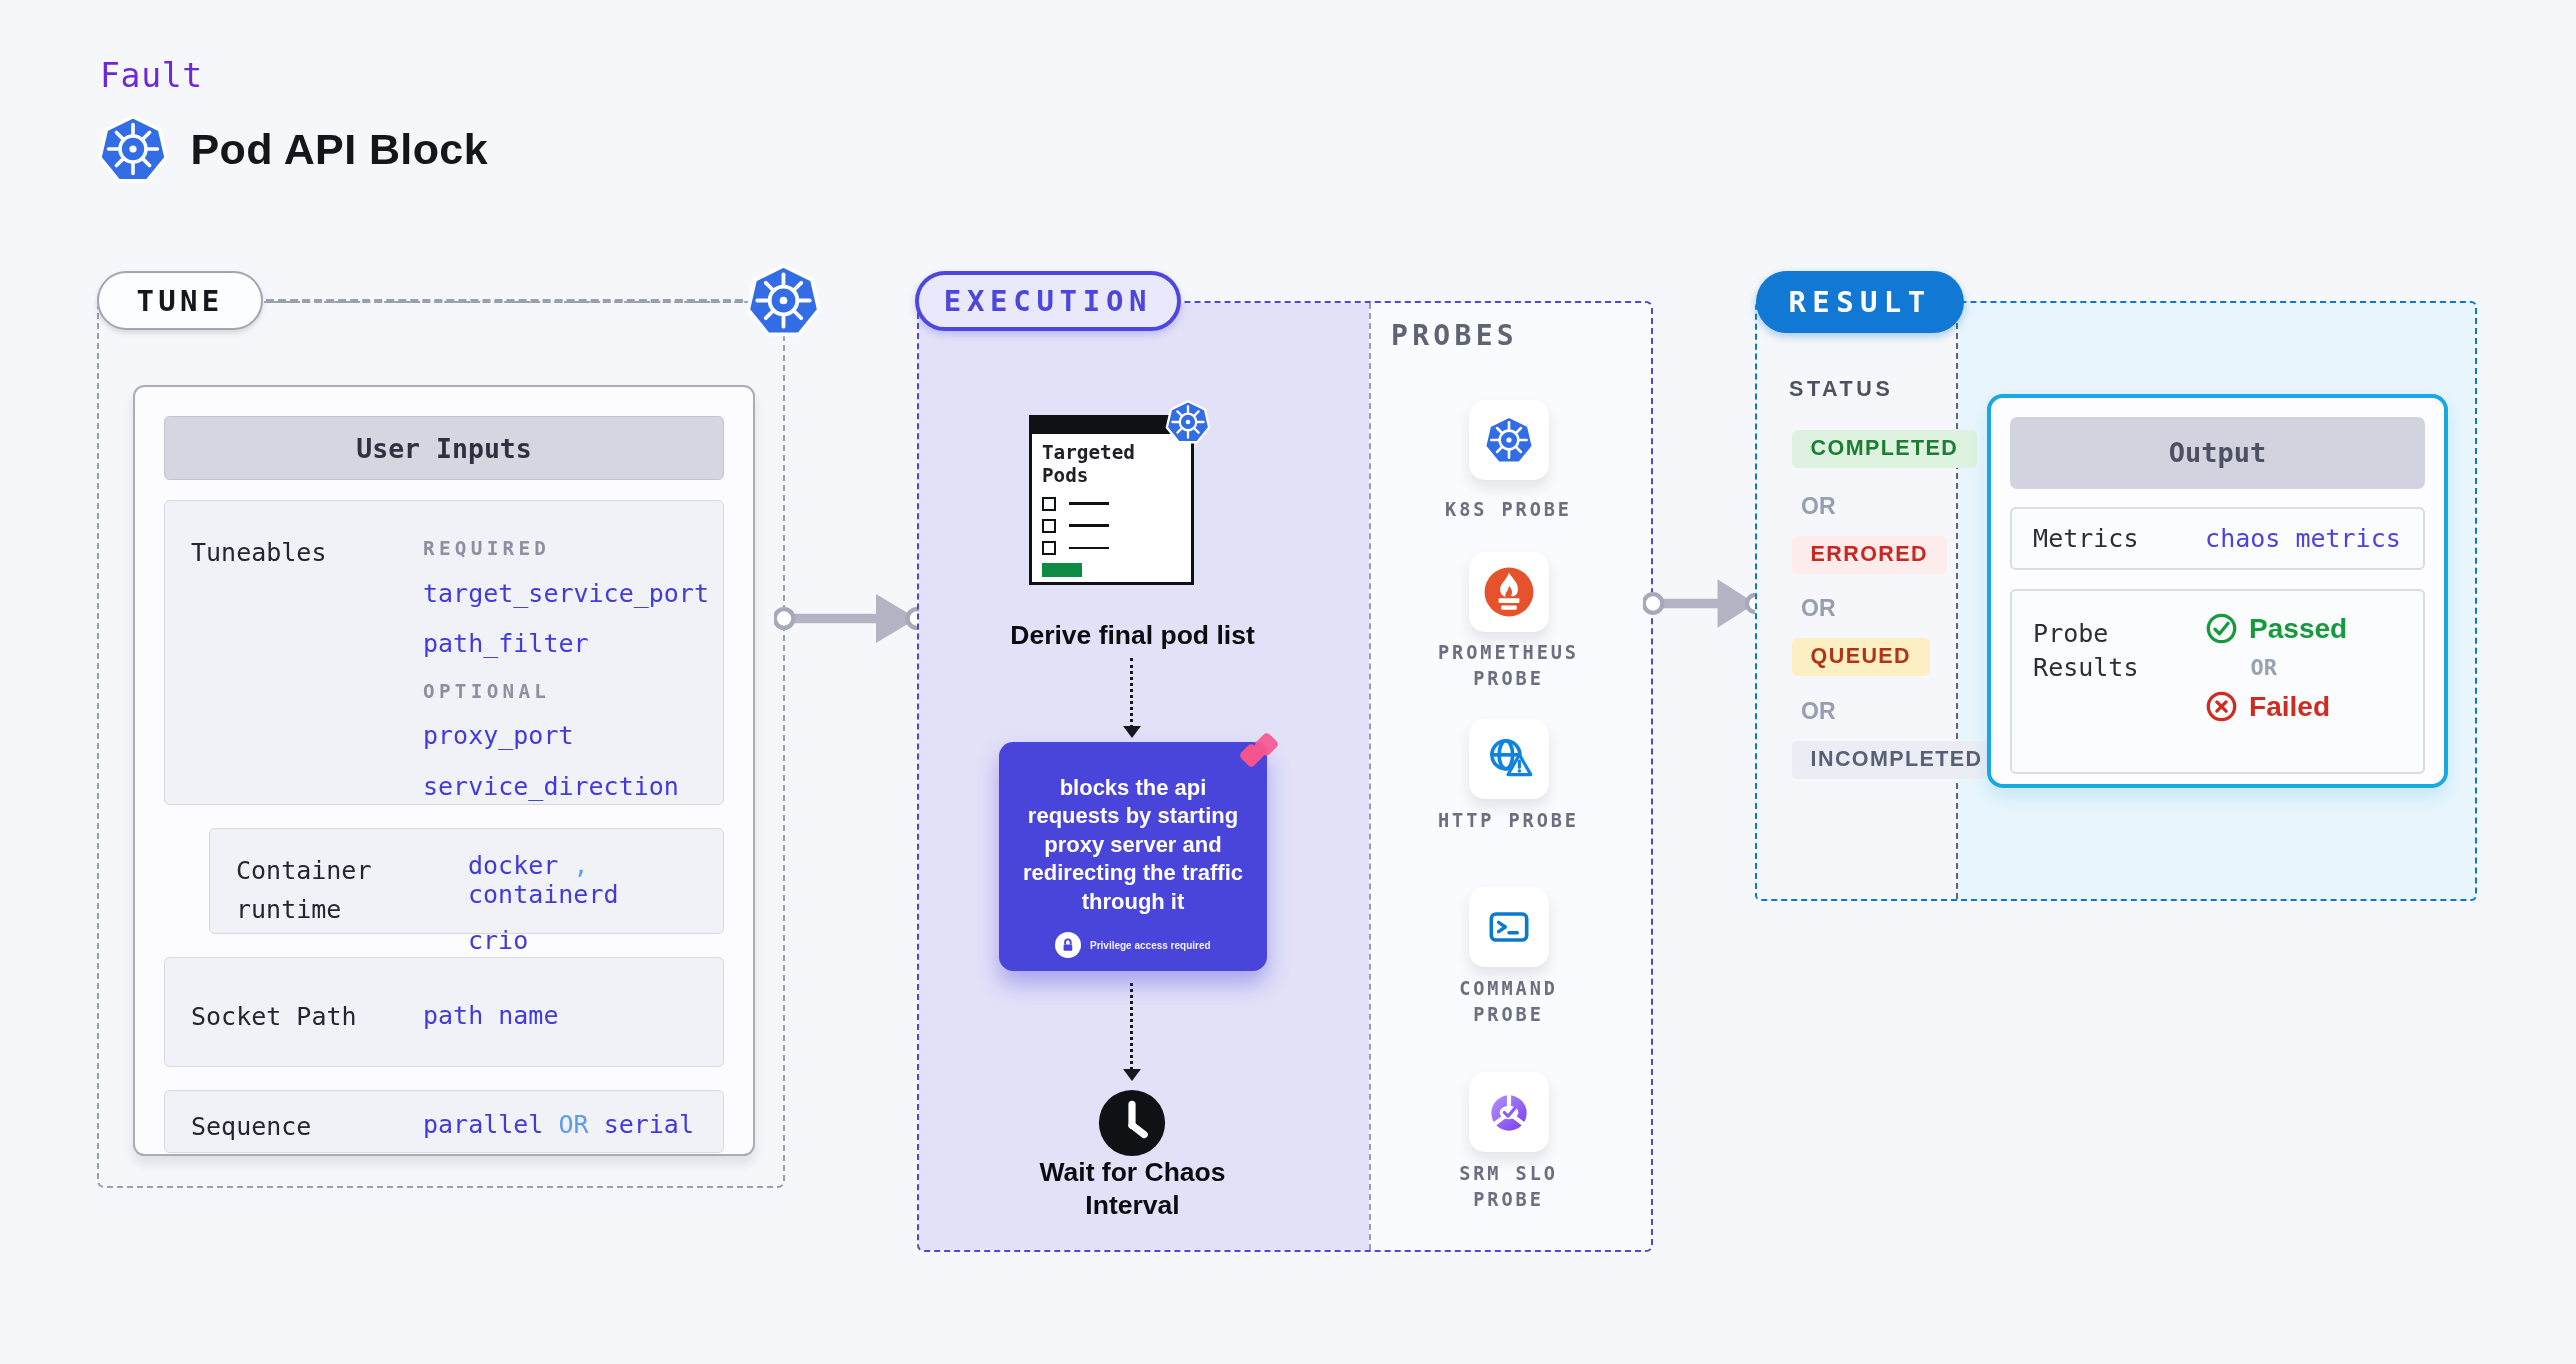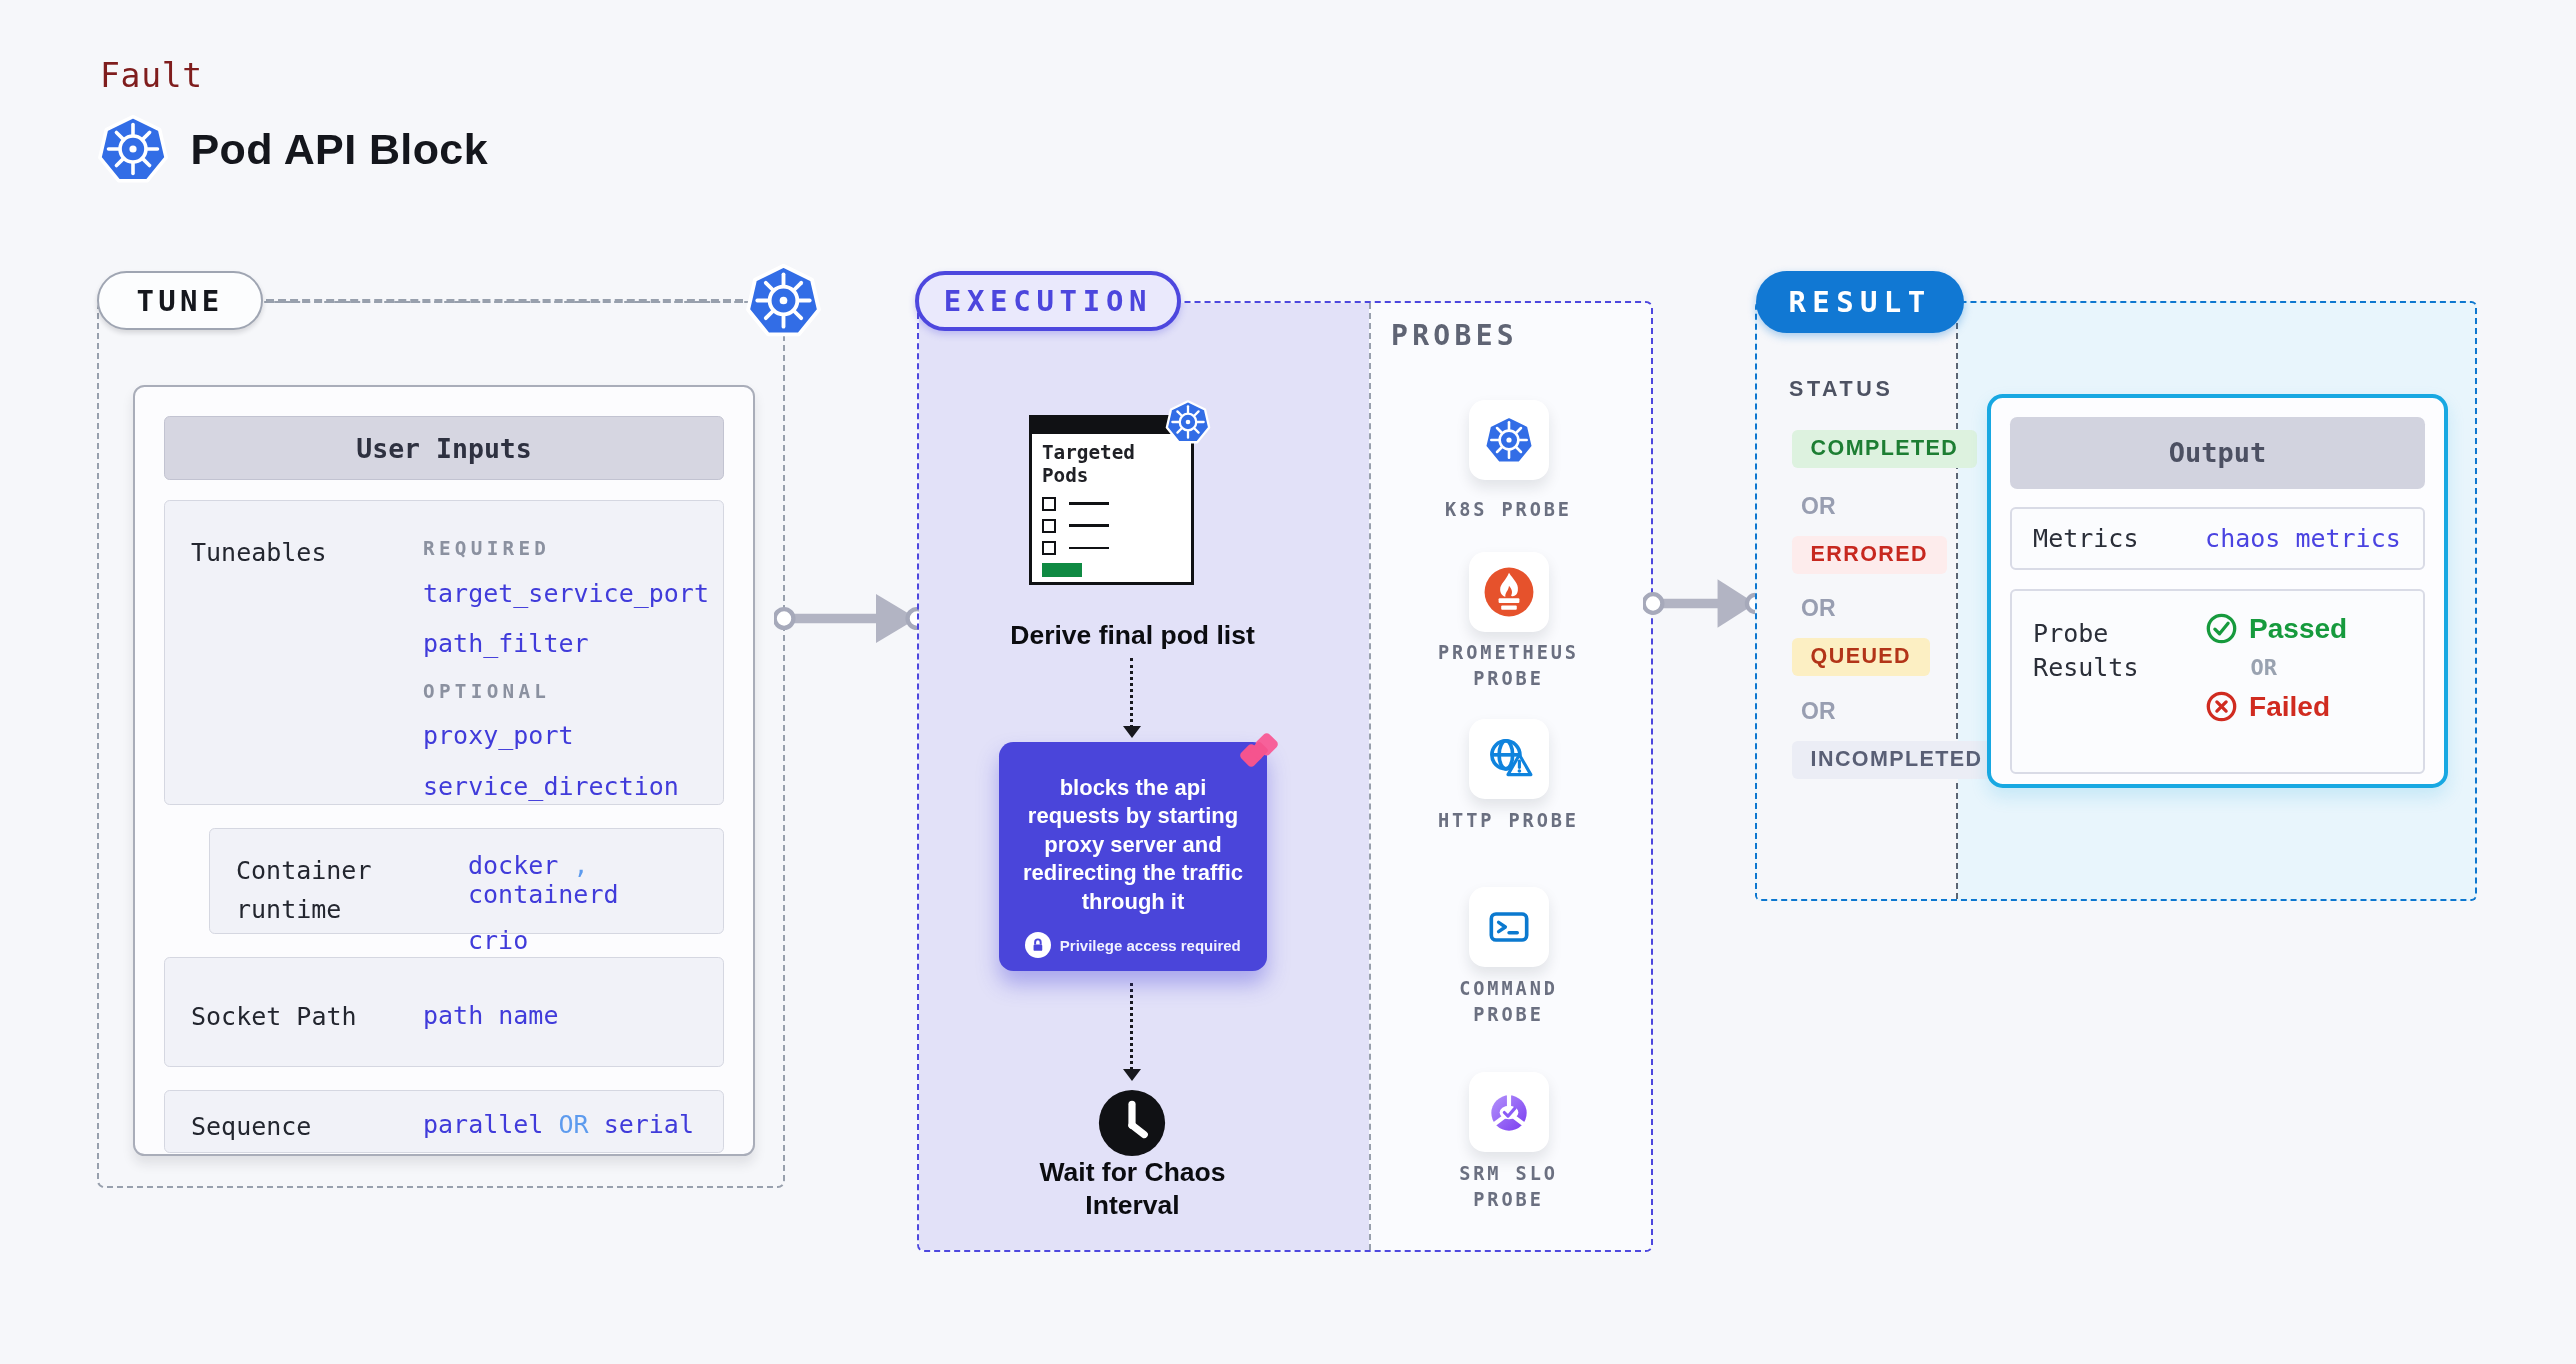--- a/index.html
+++ b/index.html
@@ -2,21 +2,21 @@
 <html style="font-size:11.5px"><head>
 <meta charset="utf-8">
 <style>
   html,body{margin:0;padding:0;background:#f6f7fa;}
   *{box-sizing:border-box;}
   .canvas{position:relative;width:2576px;height:1365px;background:#f6f7fa;font-family:"Liberation Sans",sans-serif;color:#15171d;overflow:hidden;}
   .mono{font-family:"DejaVu Sans Mono",monospace;}
   .abs{position:absolute;}
 
   
-  .kicker{left:100px;top:56px;font-size:33px;color:#7f1d1d;letter-spacing:0.7px;}
+  .kicker{left:100px;top:56px;font-size:33px;color:#6d28d9;letter-spacing:0.7px;}
   .title-row{left:97px;top:113px;display:flex;align-items:center;gap:21.5px;}
   .title-text{font-size:43px;font-weight:bold;color:#14161c;letter-spacing:0.4px;}
 
   
   .pill{display:flex;align-items:center;justify-content:center;border-radius:34px;font-weight:bold;}
   .tune-pill{left:97px;top:271px;width:166px;height:59px;background:#fcfdfe;border:2.9px solid #9fa5b2;color:#15171d;font-size:29px;letter-spacing:4.3px;box-shadow:0 2.9px 5.7px rgba(20,22,30,.14);z-index:5;}
   .exec-pill{left:915px;top:271px;width:266px;height:60px;background:#eae9fc;border:4.3px solid #4d47de;color:#4c46dd;font-size:29px;letter-spacing:5.7px;box-shadow:0 3.6px 7.2px rgba(77,71,222,.25);z-index:5;}
   .result-pill{left:1756px;top:271px;width:208px;height:62px;background:#1178d3;border:none;color:#ffffff;font-size:29px;letter-spacing:6.4px;box-shadow:0 3.6px 8.6px rgba(17,120,211,.35);z-index:5;}
 
   
@@ -67,21 +67,21 @@
   .varrow-head{width:0;height:0;border-left:9.3px solid transparent;border-right:9.3px solid transparent;border-top:12px solid #17181d;}
   .va1{left:1130px;top:658px;height:70px;}
   .va1h{left:1123px;top:726px;}
   .va2{left:1130px;top:983px;height:87px;}
   .va2h{left:1123px;top:1069px;}
 
   .fault-card{left:999px;top:742px;width:268px;height:229px;background:#4a45da;border-radius:14.3px;box-shadow:0 13px 21.5px rgba(74,69,218,.38);padding:31.5px 17px 0;z-index:3;}
   .fault-text{color:#ffffff;font-size:22px;font-weight:bold;line-height:1.3;text-align:center;}
   .privilege{position:absolute;left:0;right:0;bottom:13px;display:flex;align-items:center;justify-content:center;gap:8.6px;}
   .lock-circle{width:26px;height:26px;border-radius:50%;background:#ffffff;display:flex;align-items:center;justify-content:center;}
-  .privilege-text{color:#f1f1ff;font-size:15px;font-weight:600;text-align:center;}
+  .privilege-text{color:#f1f1ff;font-size:10px;font-weight:600;text-align:center;}
   .litmus{position:absolute;right:-13px;top:-11.5px;width:42px;height:42px;}
 
   .clock{left:1096px;top:1087px;width:72px;height:72px;}
   .wait-label{left:1007px;top:1156px;width:251px;text-align:center;font-size:26.5px;font-weight:bold;color:#0b0c10;line-height:1.25;}
 
   .probes-heading{left:1391px;top:319px;font-size:28px;font-weight:bold;color:#5f6474;letter-spacing:4.3px;}
   .probe-card{width:80px;height:80px;background:#ffffff;border-radius:15.8px;box-shadow:0 7.2px 14.3px rgba(23,25,35,.10);display:flex;align-items:center;justify-content:center;z-index:2;}
   .probe-icon{width:52px;height:52px;}
   .probe-label{width:179px;text-align:center;font-size:18.6px;font-weight:600;color:#6b7081;letter-spacing:2.9px;line-height:1.4;font-family:"DejaVu Sans Mono",monospace;}
 

